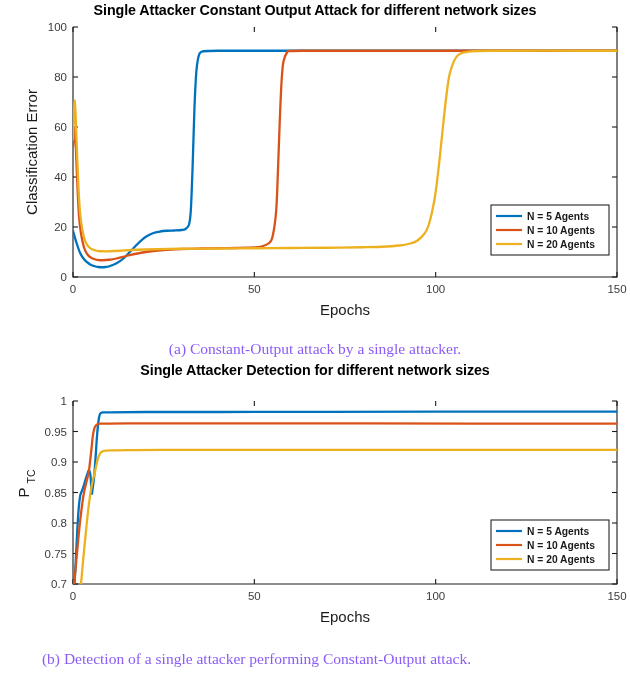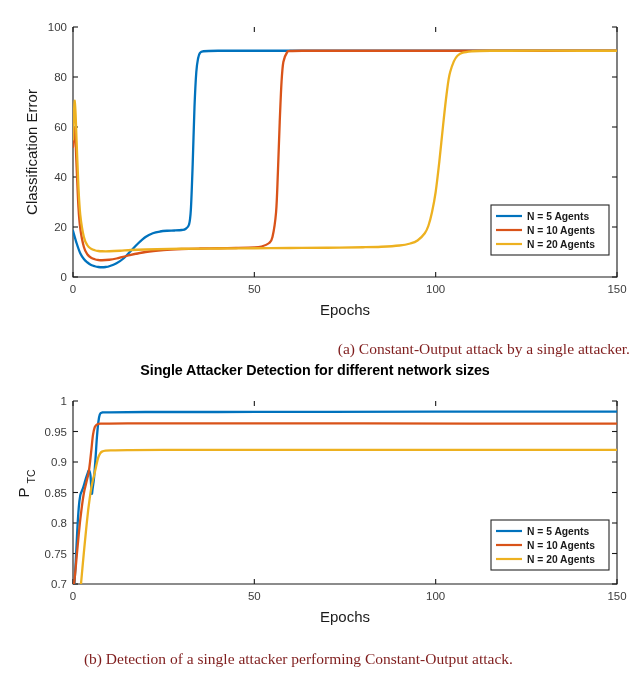--- a/index.html
+++ b/index.html
@@ -20,30 +20,31 @@
   }
   .axlabel{
     font-family:"Liberation Sans",sans-serif;font-size:15px;fill:#1a1a1a;
   }
   .sublabel{font-family:"Liberation Sans",sans-serif;font-size:10.5px;fill:#1a1a1a;}
   .series{fill:none;stroke-width:2.3;stroke-linejoin:round;stroke-linecap:round;}
   .legend-box{fill:#ffffff;stroke:#262626;stroke-width:1.1;}
   .legend-text{font-family:"Liberation Sans",sans-serif;font-size:10.3px;fill:#1a1a1a;font-weight:600;}
   .legend-line{stroke-width:2.2;}
   .caption{
-    font-family:"Liberation Serif",serif;font-size:15.5px;color:#7f1d1d;
-    text-align:right;
+    font-family:"Liberation Serif",serif;font-size:15.5px;color:#8b5cf6;
+    text-align:center;
   }
 </style>
 </head>
 <body>
 
 <div class="page">
 
   <div class="figure">
+    <div class="fig-title" style="position:absolute;left:0;top:2px;width:630px;">Single Attacker Constant Output Attack for different network sizes</div>
     <div class="chart-wrap">
       <svg id="svg-a" width="630" height="330" viewBox="0 0 630 330">
 
         <g id="a-plot">
             <path class="axis-line" d="M73,27 L73,277 L617,277 L617,27"></path>
             <line class="tick" x1="73" y1="277" x2="78" y2="277"></line>
             <line class="tick" x1="617" y1="277" x2="612" y2="277"></line>
             <text class="ticklabel" x="67" y="281" text-anchor="end">0</text>
             <line class="tick" x1="73" y1="227" x2="78" y2="227"></line>
             <line class="tick" x1="617" y1="227" x2="612" y2="227"></line>

